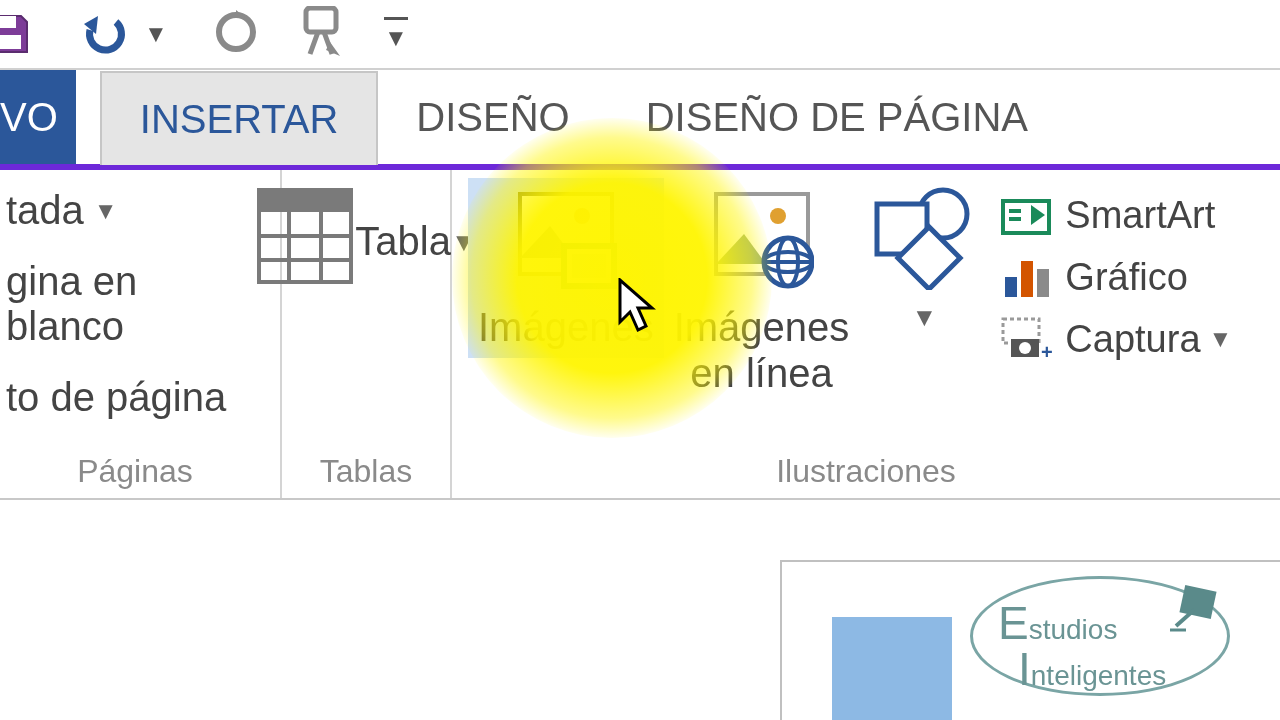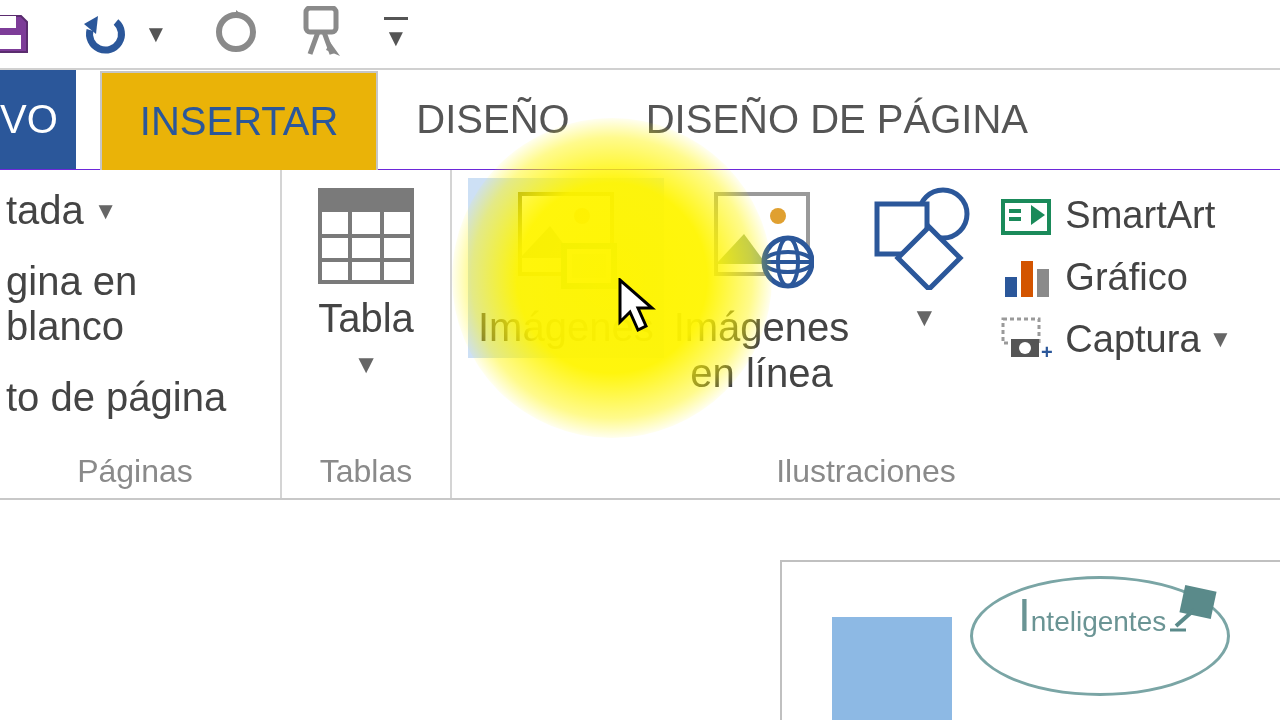--- a/index.html
+++ b/index.html
@@ -5,36 +5,36 @@
 * { margin: 0; padding: 0; box-sizing: border-box; font-family: "Segoe UI", Tahoma, sans-serif; }
 body { background: #fff; width: 1280px; height: 720px; overflow: hidden; position: relative; }
 
 .qat { height: 70px; display: flex; align-items: center; padding-left: 0; border-bottom: 2px solid #d0d0d0; }
 .qat-save { width: 42px; height: 42px; margin-left: -12px; }
 .qat-undo { display: flex; align-items: center; margin-left: 50px; }
 .qat-redo { margin-left: 44px; }
 .qat-touch { margin-left: 36px; }
 .qat-more { margin-left: 38px; }
 
-.tabs { display: flex; height: 100px; align-items: stretch; border-bottom: 1px solid #6d28d9; }
+.tabs { display: flex; height: 100px; align-items: stretch; border-bottom: 6px solid #6d28d9; }
 .tab { padding: 0 38px; display: flex; align-items: center; font-size: 40px; color: #555; cursor: pointer; }
 .tab.file { background: #2b579a; color: #fff; padding: 0 18px 0 0; margin-right: 24px; }
-.tab.active { color: #2b579a; border: 2px solid #c6c6c6; border-bottom: none; background: #eab308; position: relative; top: 1px; }
+.tab.active { color: #2b579a; border: 2px solid #c6c6c6; border-bottom: none; background: #e5e5e5; position: relative; top: 1px; }
 
 .ribbon { display: flex; height: 330px; border-bottom: 2px solid #c8c8c8; position: relative; }
 .group { border-right: 2px solid #d4d4d4; display: flex; flex-direction: column; padding: 8px 16px 6px; }
 .group-body { flex: 1; display: flex; flex-direction: column; justify-content: flex-start; }
 .group-label { text-align: center; font-size: 32px; color: #8a8a8a; padding: 6px 0 2px; }
 
 .pages-group { padding-left: 6px; width: 282px; }
 .page-line { font-size: 40px; color: #444; padding: 10px 0 16px; display: flex; align-items: center; }
 .page-line .dd { margin-left: 10px; font-size: 24px; color: #666; }
 
 .tablas-group { width: 170px; align-items: center; }
-.table-btn { display: flex; flex-direction: column; align-items: center; margin-top: 8px; }
+.table-btn { display: flex; align-items: center; margin-top: 8px; }
 .table-label { font-size: 40px; color: #444; margin-top: 6px; }
 .table-dd { font-size: 26px; color: #666; margin-top: 8px; }
 
 .illus-group { flex: 1; position: relative; }
 .illus-row { display: flex; align-items: flex-start; height: 100%; }
 
 .big-btn { display: flex; flex-direction: column; align-items: center; padding: 8px 10px; text-align: center; }
 .big-btn .lbl { font-size: 40px; color: #444; margin-top: 10px; line-height: 1.15; }
 .big-btn .dd { font-size: 26px; color: #666; margin-top: 8px; }
 .images-btn { background: #cde0f5; }
@@ -249,20 +249,21 @@
   </svg>
 </div>
 
 <div class="docpage">
   <div class="docshape"></div>
 </div>
 
 <div class="watermark">
   <div class="watermark-oval"></div>
   <div class="watermark-text">
+    <div><span class="big">E</span><span class="rest">studios</span></div>
     <div style="margin-left:20px;margin-top:-8px;"><span class="big">I</span><span class="rest">nteligentes</span></div>
   </div>
   <div class="watermark-icon">
     <svg width="54" height="54" viewBox="0 0 54 54">
       <rect x="16" y="6" width="32" height="28" fill="#5a8a8a" transform="rotate(12 32 20)"></rect>
       <line x1="10" y1="44" x2="28" y2="28" stroke="#5a8a8a" stroke-width="4"></line>
       <line x1="4" y1="48" x2="20" y2="48" stroke="#5a8a8a" stroke-width="3"></line>
     </svg>
   </div>
 </div>

